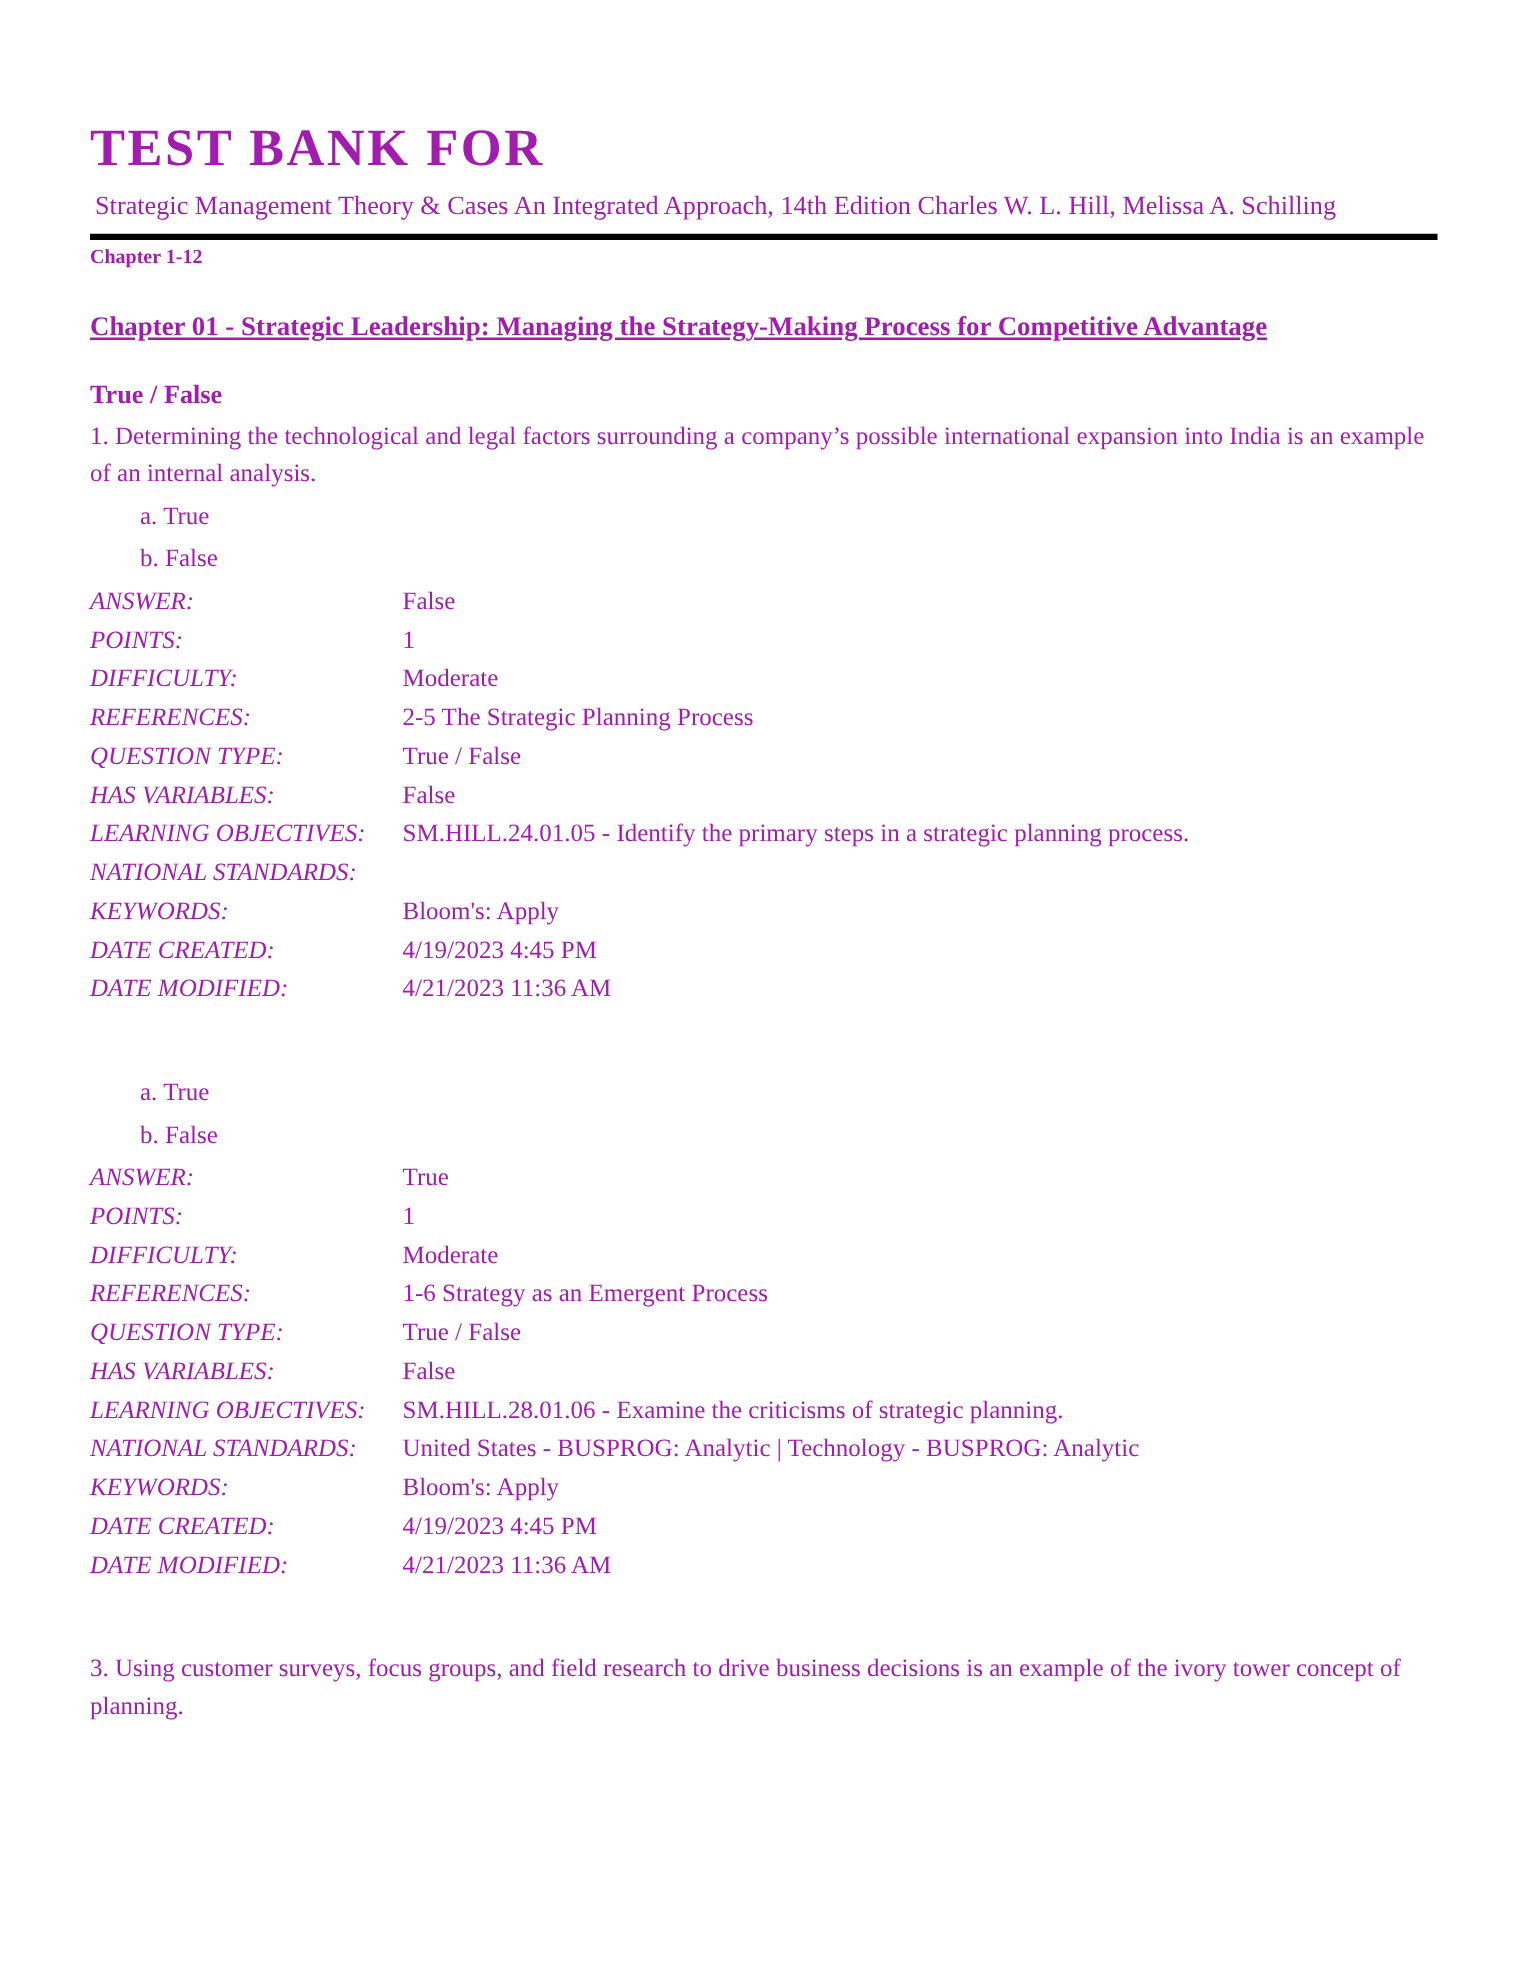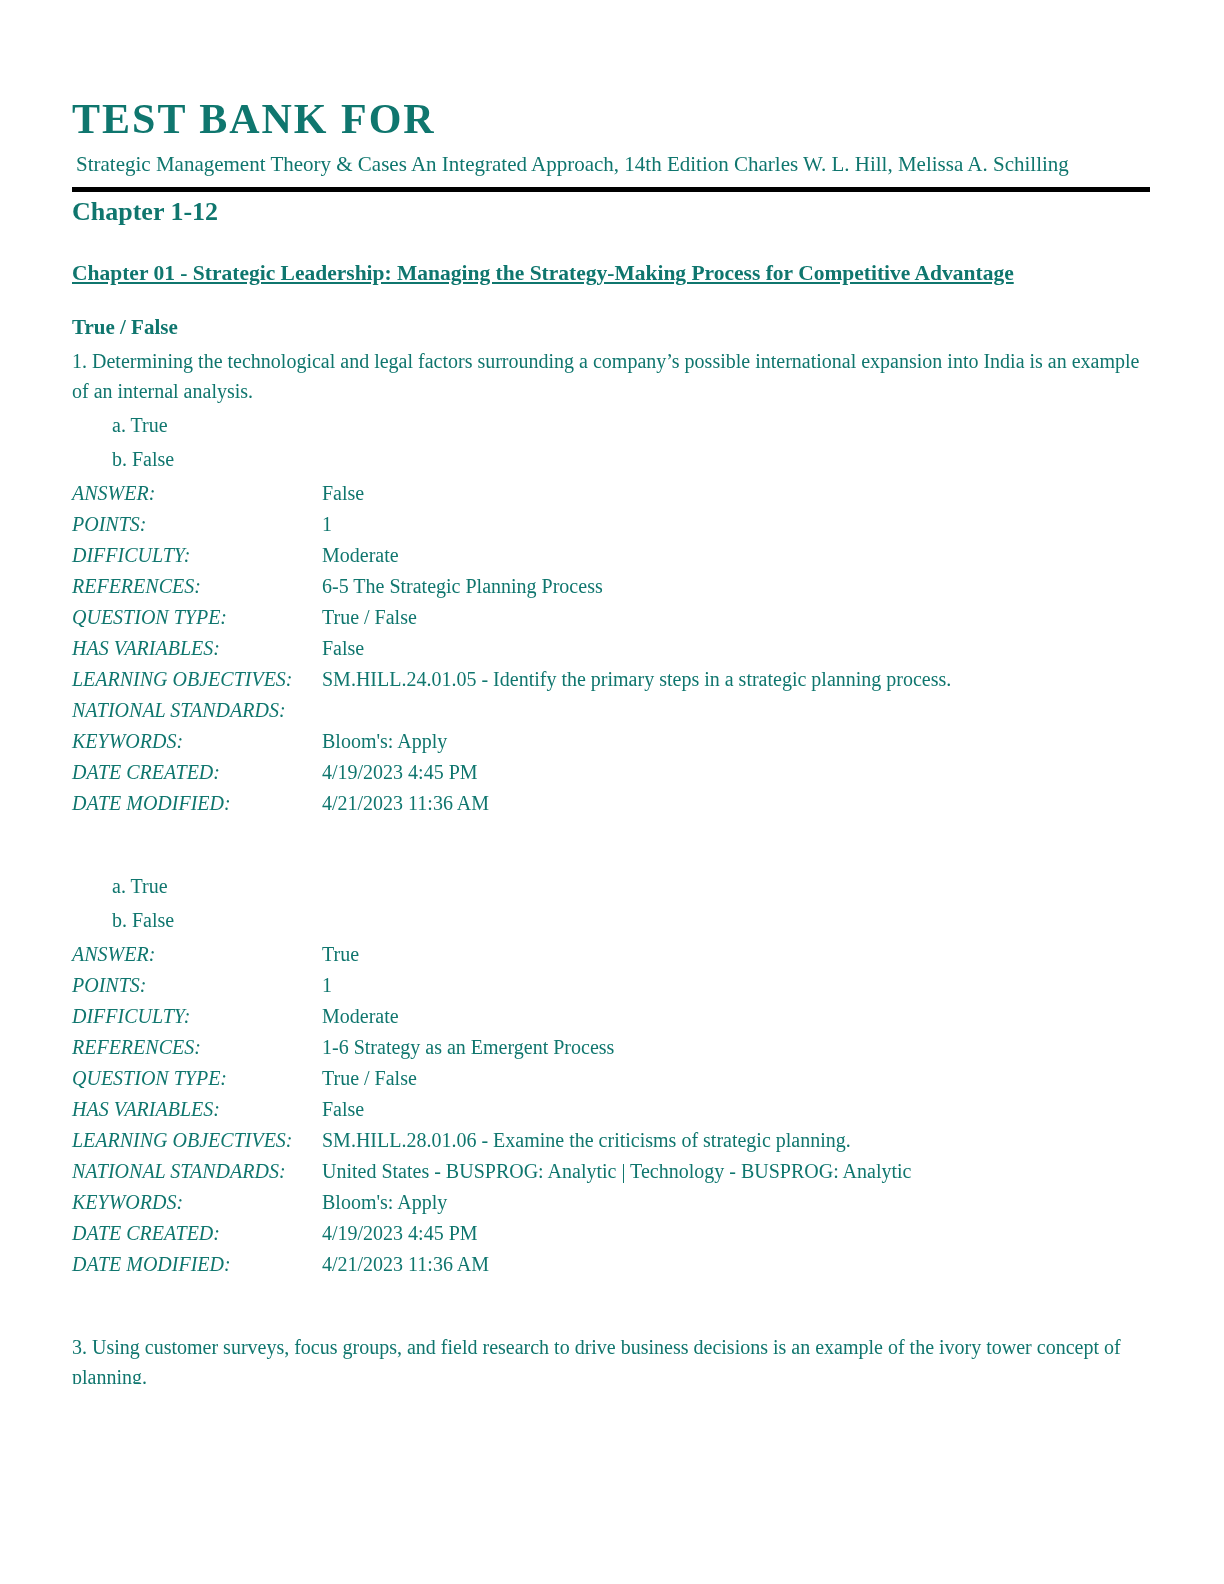--- a/index.html
+++ b/index.html
@@ -3,21 +3,21 @@
 <meta charset="utf-8">
 <style>
   html, body { margin: 0; padding: 0; background: #ffffff; }
   .page {
     position: relative;
     width: 1224px;
     height: 1384px;
     box-sizing: border-box;
     padding: 98px 74px 0 72px;
     background: #ffffff;
-    color: #0f766e;
+    color: #a21caf;
     font-family: "Liberation Serif", serif;
     font-size: 20px;
     overflow: hidden;
   }
   .doc-title {
     margin: 0 0 10px 0;
     font-size: 42px;
     font-weight: bold;
     letter-spacing: 2px;
     line-height: 1.0;
@@ -29,21 +29,21 @@
     line-height: 1.4;
     max-width: 1080px;
   }
   .rule {
     border: none;
     border-top: 5px solid #000000;
     margin: 0 0 5px 0;
   }
   .chapter-range {
     margin: 0;
-    font-size: 26px;
+    font-size: 16px;
     font-weight: bold;
     font-family: Liberation Serif, serif;
   }
   .chapter-heading {
     margin: 34px 0 4px 0;
     font-size: 21.5px;
     font-weight: bold;
     text-decoration: underline;
     line-height: 1.2;
   }
@@ -122,21 +122,21 @@
           <div class="meta-row">
             <span class="meta-label">POINTS:</span>
             <span class="meta-value">1</span>
           </div>
           <div class="meta-row">
             <span class="meta-label">DIFFICULTY:</span>
             <span class="meta-value">Moderate</span>
           </div>
           <div class="meta-row">
             <span class="meta-label">REFERENCES:</span>
-            <span class="meta-value">6-5 The Strategic Planning Process</span>
+            <span class="meta-value">2-5 The Strategic Planning Process</span>
           </div>
           <div class="meta-row">
             <span class="meta-label">QUESTION TYPE:</span>
             <span class="meta-value">True / False</span>
           </div>
           <div class="meta-row">
             <span class="meta-label">HAS VARIABLES:</span>
             <span class="meta-value">False</span>
           </div>
           <div class="meta-row">

